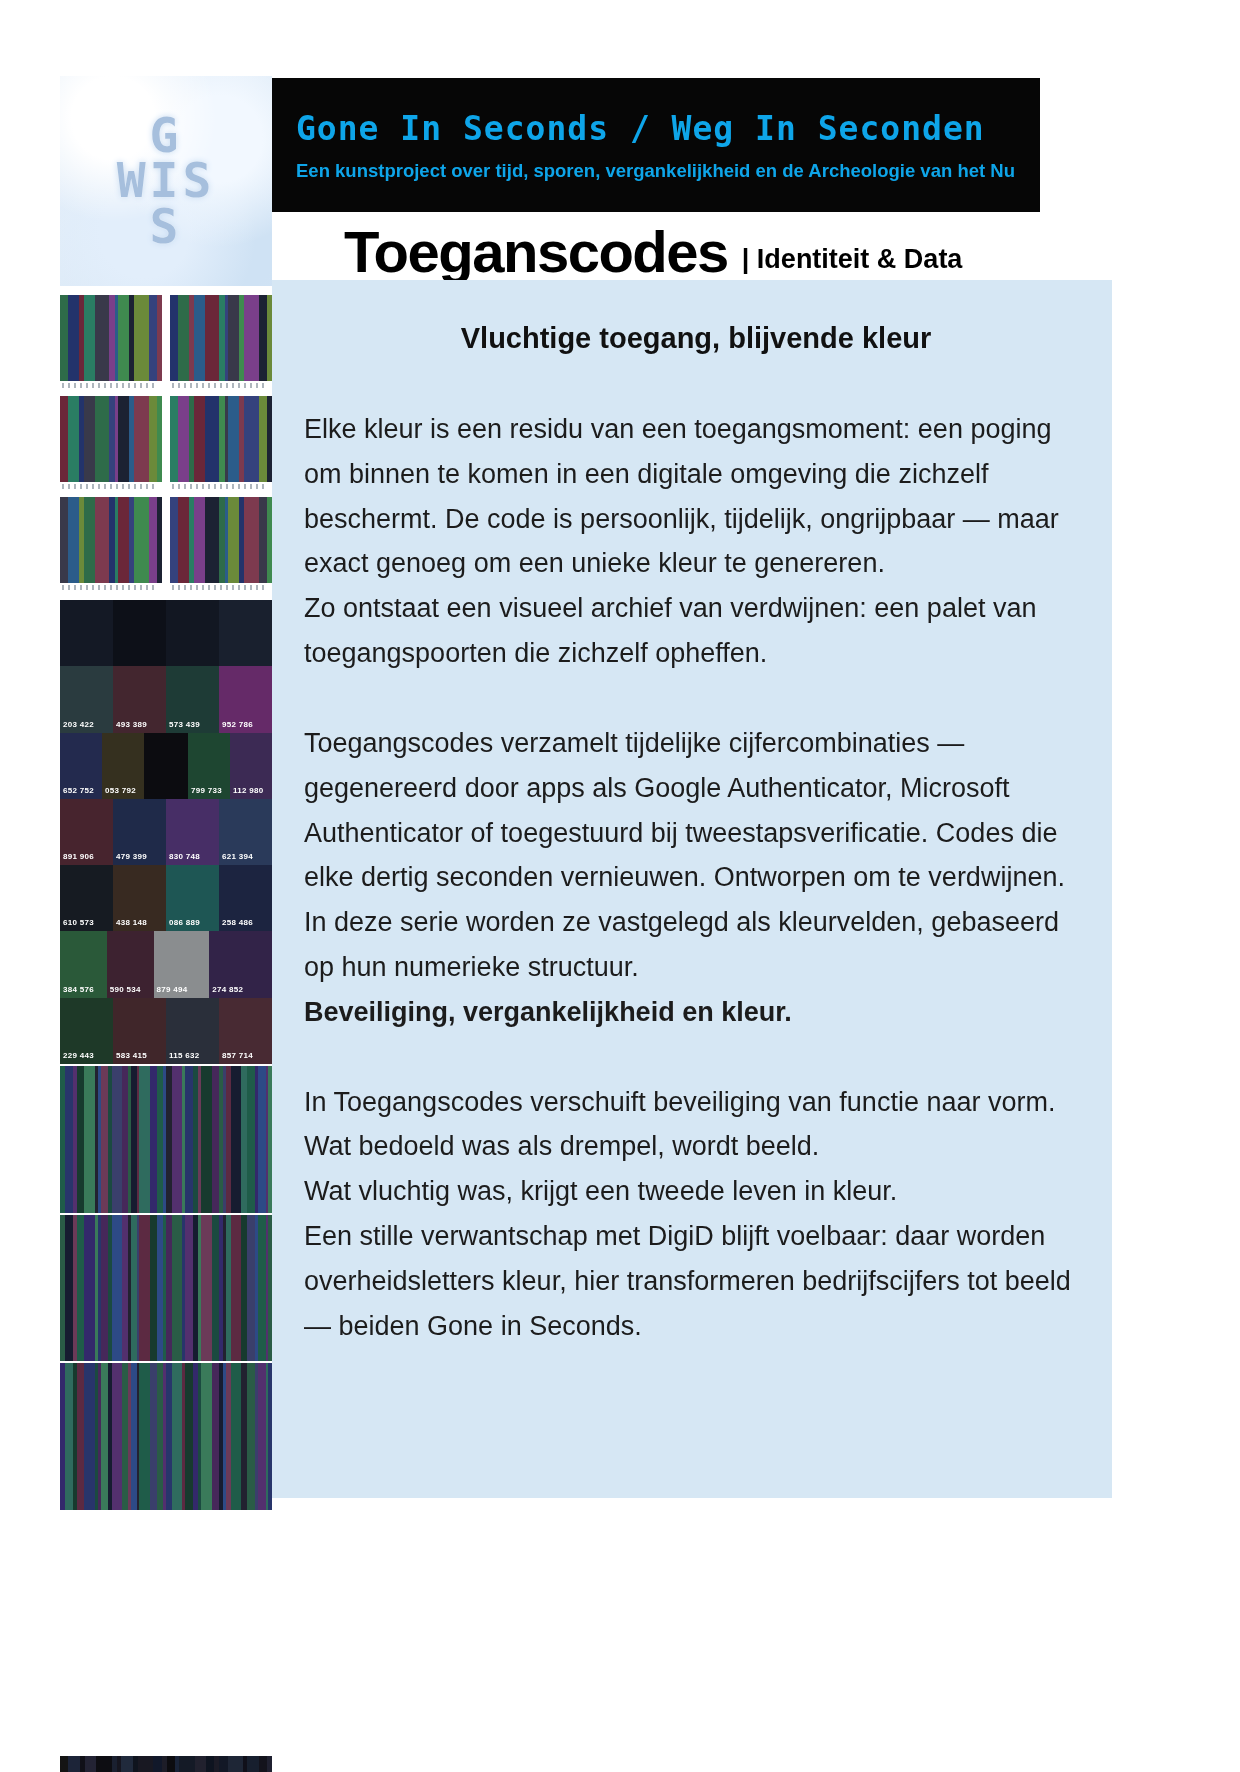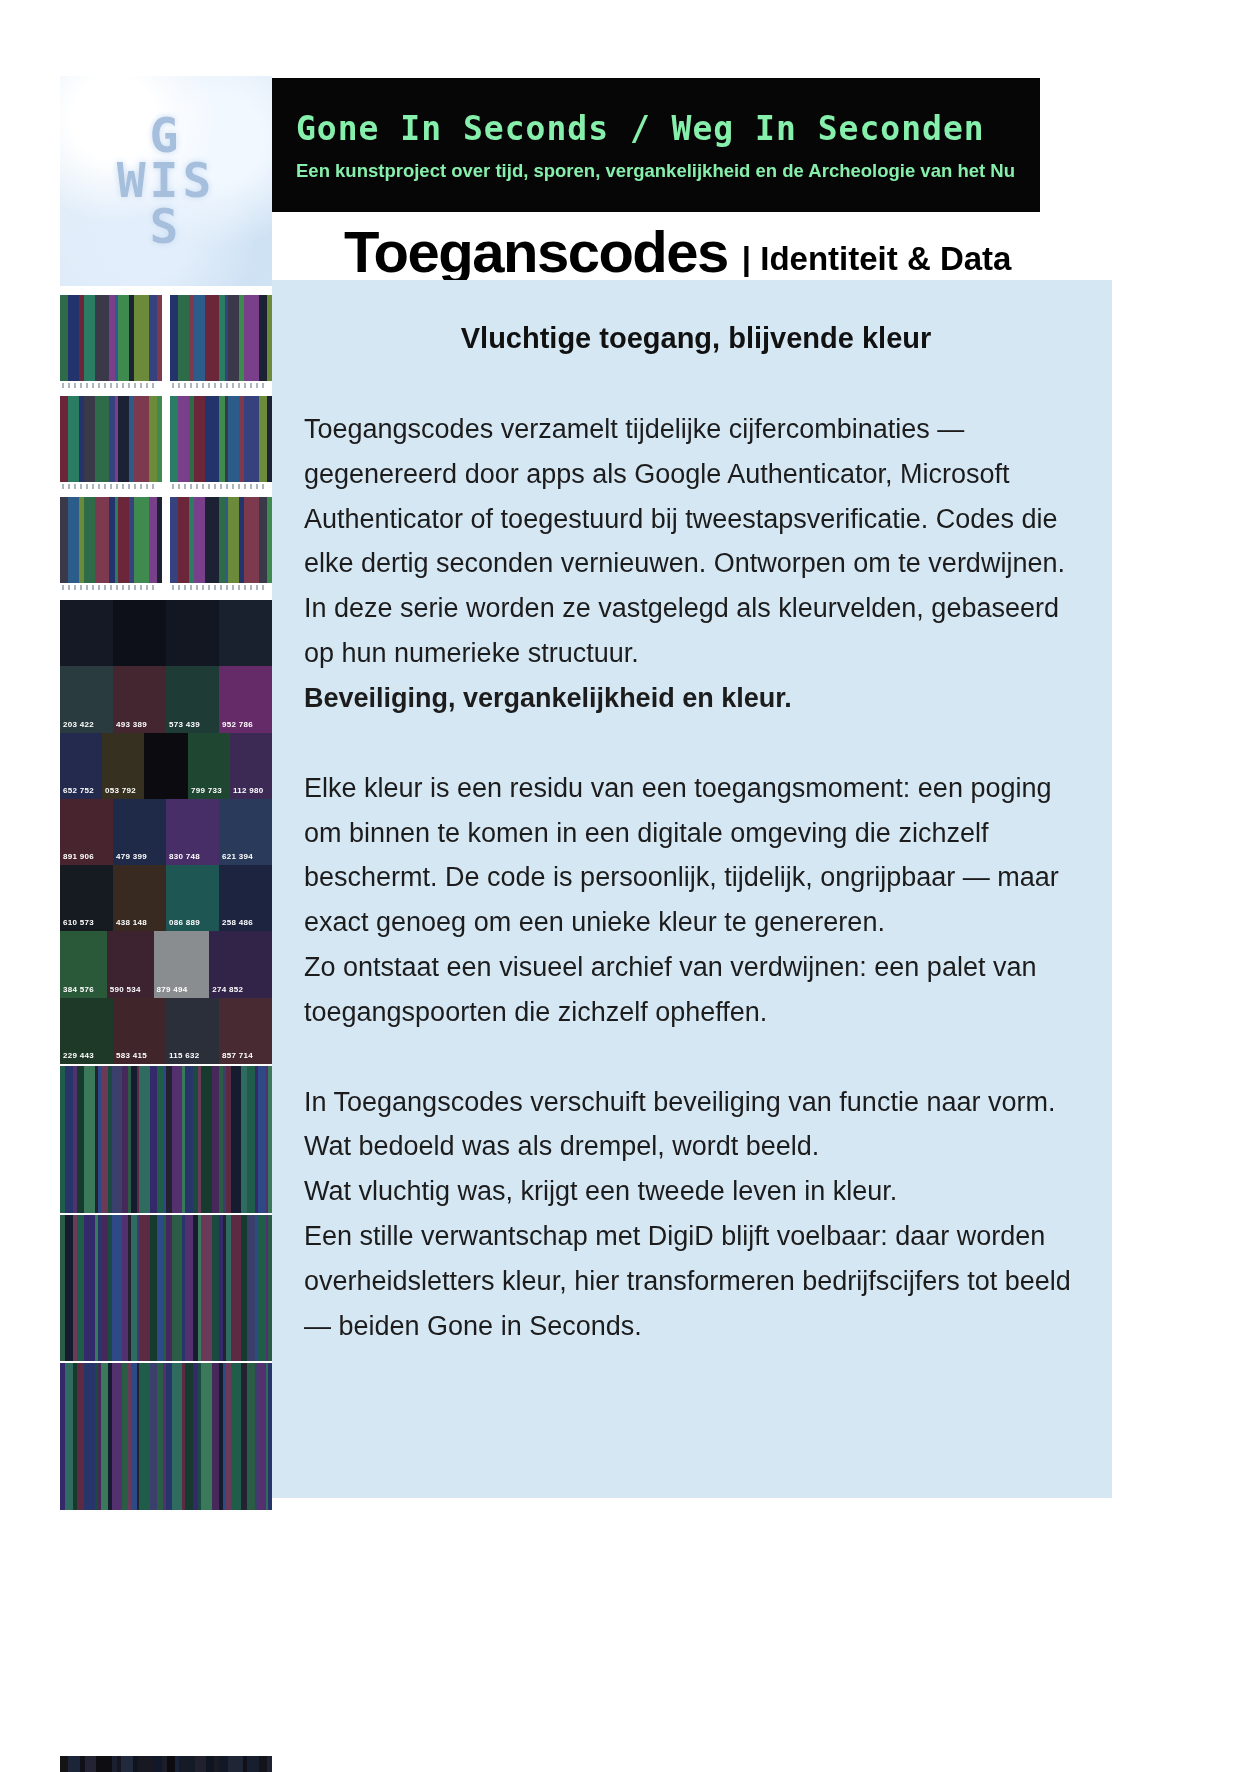--- a/index.html
+++ b/index.html
@@ -26,42 +26,42 @@
   .logo-letter {
     font-family:"DejaVu Sans Mono", monospace;
     font-weight:bold; font-size:48px; line-height:0.95;
     color:#a6bfdd; letter-spacing:4px;
     text-shadow:0 0 1px #ffffff, 0 0 6px #c6dbf2;
   }
 
   
   .banner {
     position:absolute; left:272px; top:78px; width:768px; height:134px;
-    background:#060606; color:#86efac;
+    background:#060606; color:#0ea5e9;
     display:flex; flex-direction:column; justify-content:center;
     padding:0 24px;
   }
   .banner-title {
     font-family:"DejaVu Sans Mono", monospace;
     font-size:33px; font-weight:bold; letter-spacing:1px; white-space:nowrap;
   }
   .banner-subtitle {
     font-size:18.5px; font-weight:bold; margin-top:12px; white-space:nowrap;
   }
 
   
   .title-row {
     position:absolute; left:272px; top:210px; width:768px; height:82px;
     display:flex; align-items:center; padding-left:72px;
   }
   .page-title {
     font-size:58px; font-weight:800; letter-spacing:-1.5px; color:#000;
   }
   .page-subtitle {
-    font-size:33px; font-weight:bold; color:#000; margin-left:14px; padding-top:16px;
+    font-size:27px; font-weight:bold; color:#000; margin-left:14px; padding-top:16px;
     white-space:nowrap;
   }
 
   
   .text-panel {
     position:absolute; left:272px; top:280px; width:840px; height:1218px;
     background:#d6e7f4;
     padding:42px 24px 0 32px;
   }
   .article-heading {
@@ -132,24 +132,24 @@
   <div class="banner-subtitle">Een kunstproject over tijd, sporen, vergankelijkheid en de Archeologie van het Nu</div>
 </div>
 
 <div class="title-row">
   <div class="page-title">Toeganscodes</div>
   <div class="page-subtitle">| Identiteit &amp; Data</div>
 </div>
 
 <div class="text-panel" style="background: rgb(214, 231, 244);">
   <div class="article-heading">Vluchtige toegang, blijvende kleur</div>
+  <p><span>Elke kleur is een residu van een toegangsmoment: een poging om binnen te komen in een digitale omgeving die zichzelf beschermt. De code is persoonlijk, tijdelijk, ongrijpbaar — maar exact genoeg om een unieke kleur te genereren.</span><br>
+    <span>Zo ontstaat een visueel archief van verdwijnen: een palet van toegangspoorten die zichzelf opheffen.</span></p>
   <p><span>Toegangscodes verzamelt tijdelijke cijfercombinaties — gegenereerd door apps als Google Authenticator, Microsoft Authenticator of toegestuurd bij tweestapsverificatie. Codes die elke dertig seconden vernieuwen. Ontworpen om te verdwijnen. In deze serie worden ze vastgelegd als kleurvelden, gebaseerd op hun numerieke structuur.</span><br>
     <strong>Beveiliging, vergankelijkheid en kleur.</strong></p>
-  <p><span>Elke kleur is een residu van een toegangsmoment: een poging om binnen te komen in een digitale omgeving die zichzelf beschermt. De code is persoonlijk, tijdelijk, ongrijpbaar — maar exact genoeg om een unieke kleur te genereren.</span><br>
-    <span>Zo ontstaat een visueel archief van verdwijnen: een palet van toegangspoorten die zichzelf opheffen.</span></p>
   <p><span>In Toegangscodes verschuift beveiliging van functie naar vorm. Wat bedoeld was als drempel, wordt beeld.</span><br>
     <span>Wat vluchtig was, krijgt een tweede leven in kleur.</span><br>
     <span>Een stille verwantschap met DigiD blijft voelbaar: daar worden overheidsletters kleur, hier transformeren bedrijfscijfers tot beeld — beiden Gone in Seconds.</span></p>
 </div>
 
 <div class="panel-grid">
   <div class="panel-wrap">
     <div class="stripe-panel">
         <div class="stripe" style="background: rgb(46, 107, 73);"></div>
         <div class="stripe" style="background: rgb(35, 51, 107);"></div>

